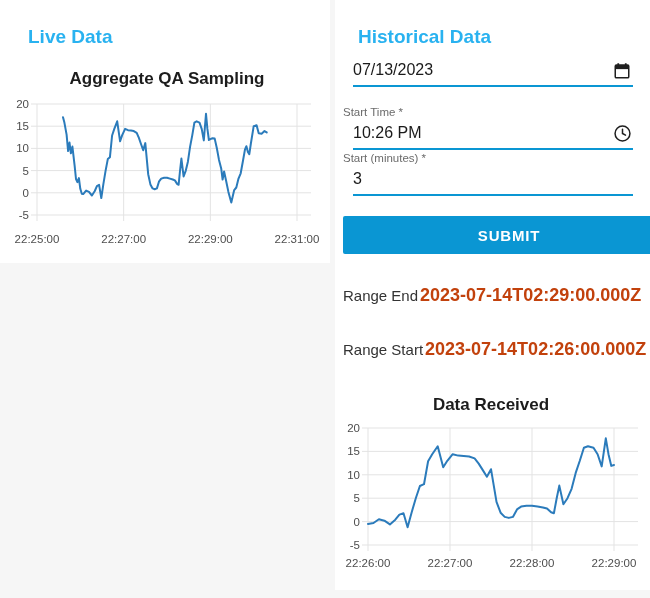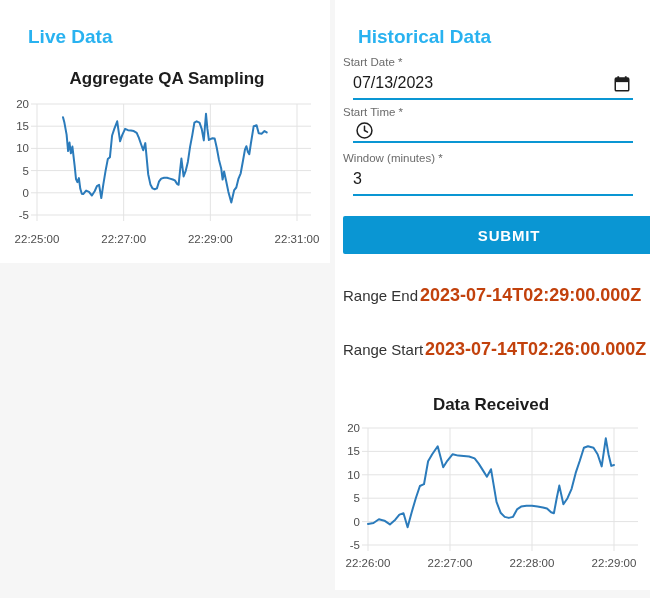--- a/index.html
+++ b/index.html
@@ -76,47 +76,47 @@
           <text x="297" y="188" text-anchor="middle" class="tick">22:31:00</text>
           <text x="167" y="29" text-anchor="middle" class="chart-title">Aggregate QA Sampling</text>
           <polyline points="63.0,62.3 64.4,67.6 66.6,79.6 68.1,96.1 69.5,87.6 70.9,98.3 72.4,91.6 74.6,110.3 76.0,124.0 77.4,127.1 78.9,123.1 80.3,133.8 81.8,138.7 83.2,139.1 86.1,135.6 89.0,136.9 91.9,140.5 94.8,136.0 96.9,131.1 99.1,129.8 101.3,143.1 103.4,128.9 105.6,115.6 107.8,104.1 109.9,102.3 112.1,80.5 114.3,73.9 117.2,66.3 120.1,86.3 122.2,80.1 125.1,73.9 128.0,75.2 130.9,75.6 133.8,76.1 136.7,77.9 138.8,82.7 141.0,89.0 143.2,95.2 145.3,88.1 148.2,119.2 150.4,129.4 152.6,133.4 154.7,134.2 156.9,133.4 159.1,126.3 161.2,123.6 164.1,122.7 167.0,122.7 169.9,123.6 172.8,124.5 174.9,125.4 177.1,128.9 178.6,129.8 180.0,116.0 181.4,103.6 183.6,121.4 185.8,115.6 187.9,106.7 190.1,91.6 192.3,80.1 194.4,67.6 196.6,66.3 199.5,67.6 201.7,73.9 203.8,85.4 206.0,58.8 207.4,73.9 208.9,85.0 210.3,84.1 212.5,83.2 214.7,83.6 216.8,93.0 219.0,104.9 221.2,113.4 222.6,124.5 224.1,116.5 226.2,126.3 228.4,136.9 231.3,147.6 234.2,135.1 236.3,132.5 238.5,123.6 240.7,118.3 242.8,106.7 245.0,94.3 246.4,91.2 247.9,97.0 249.3,99.2 250.8,89.0 253.7,71.2 256.6,70.3 258.7,78.3 261.6,78.7 264.5,76.1 266.7,77.4" fill="none" stroke="#2b7bbb" stroke-width="2" stroke-linejoin="round" stroke-linecap="round"></polyline>
         </svg></div>
   </section>
 
   <section class="card card-hist">
     <h2 class="panel-title">Historical Data</h2>
 
     <div class="field" style="top:56px">
-      <label class="field-label">Start Date *</label>
       <div class="input-row">
         <input type="text" value="07/13/2023" style="">
         <span class="icon-btn">
           <svg viewBox="0 0 24 24" width="18" height="18">
             <path d="M7 1.5v3.5M17 1.5v3.5" stroke="#1f1f1f" stroke-width="2.4" fill="none"></path>
             <rect x="3" y="4" width="18" height="17" rx="1.5" fill="none" stroke="#1f1f1f" stroke-width="2"></rect>
             <rect x="3" y="4" width="18" height="5.5" fill="#1f1f1f"></rect>
           </svg>
         </span>
       </div>
     </div>
 
     <div class="field" style="top:106px">
       <label class="field-label">Start Time *</label>
       <div class="input-row">
+        <input type="text" value="10:26 PM" style="">
         <span class="icon-btn">
           <svg viewBox="0 0 24 24" width="19" height="19">
             <circle cx="12" cy="12" r="9.4" fill="none" stroke="#1f1f1f" stroke-width="1.9"></circle>
             <path d="M12 6.6V12l3.8 2.1" fill="none" stroke="#1f1f1f" stroke-width="1.9" stroke-linecap="round"></path>
           </svg>
         </span>
       </div>
     </div>
 
     <div class="field" style="top:152px">
-      <label class="field-label">Window (minutes) *</label>
+      <label class="field-label">Start (minutes) *</label>
       <div class="input-row">
         <input type="text" value="3" style="">
       </div>
     </div>
 
     <button class="submit">SUBMIT</button>
 
     <div class="result-row range-end">
       <span class="result-label">Range End</span>
       <span class="result-value">2023-07-14T02:29:00.000Z</span>

